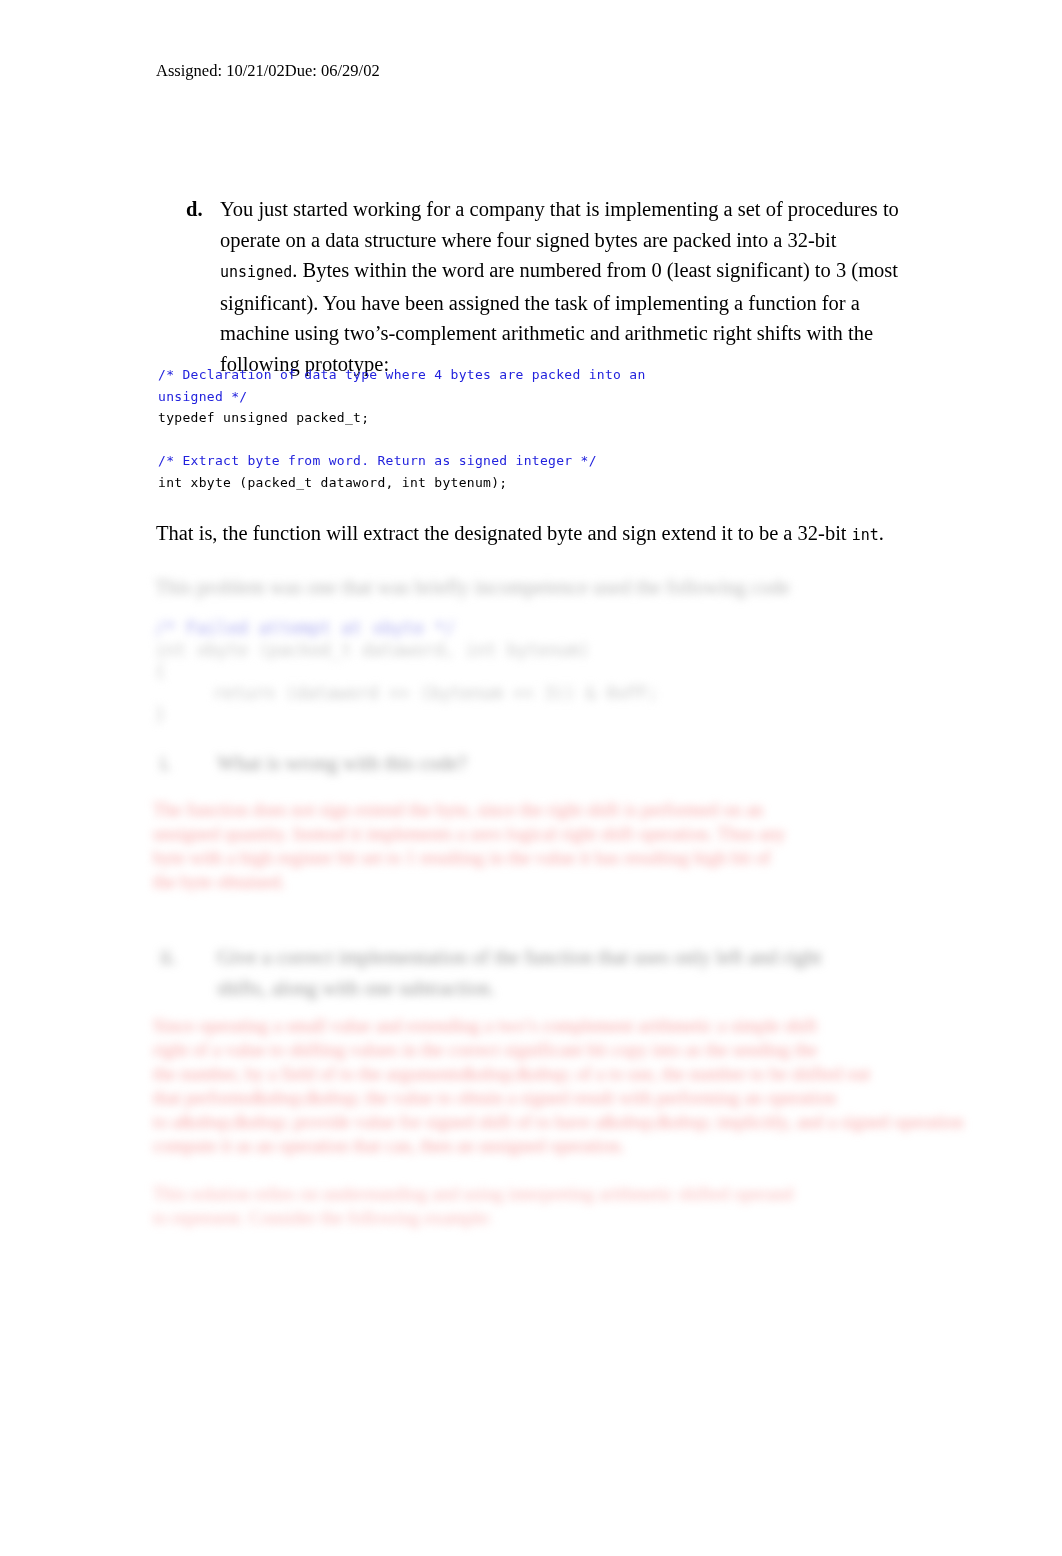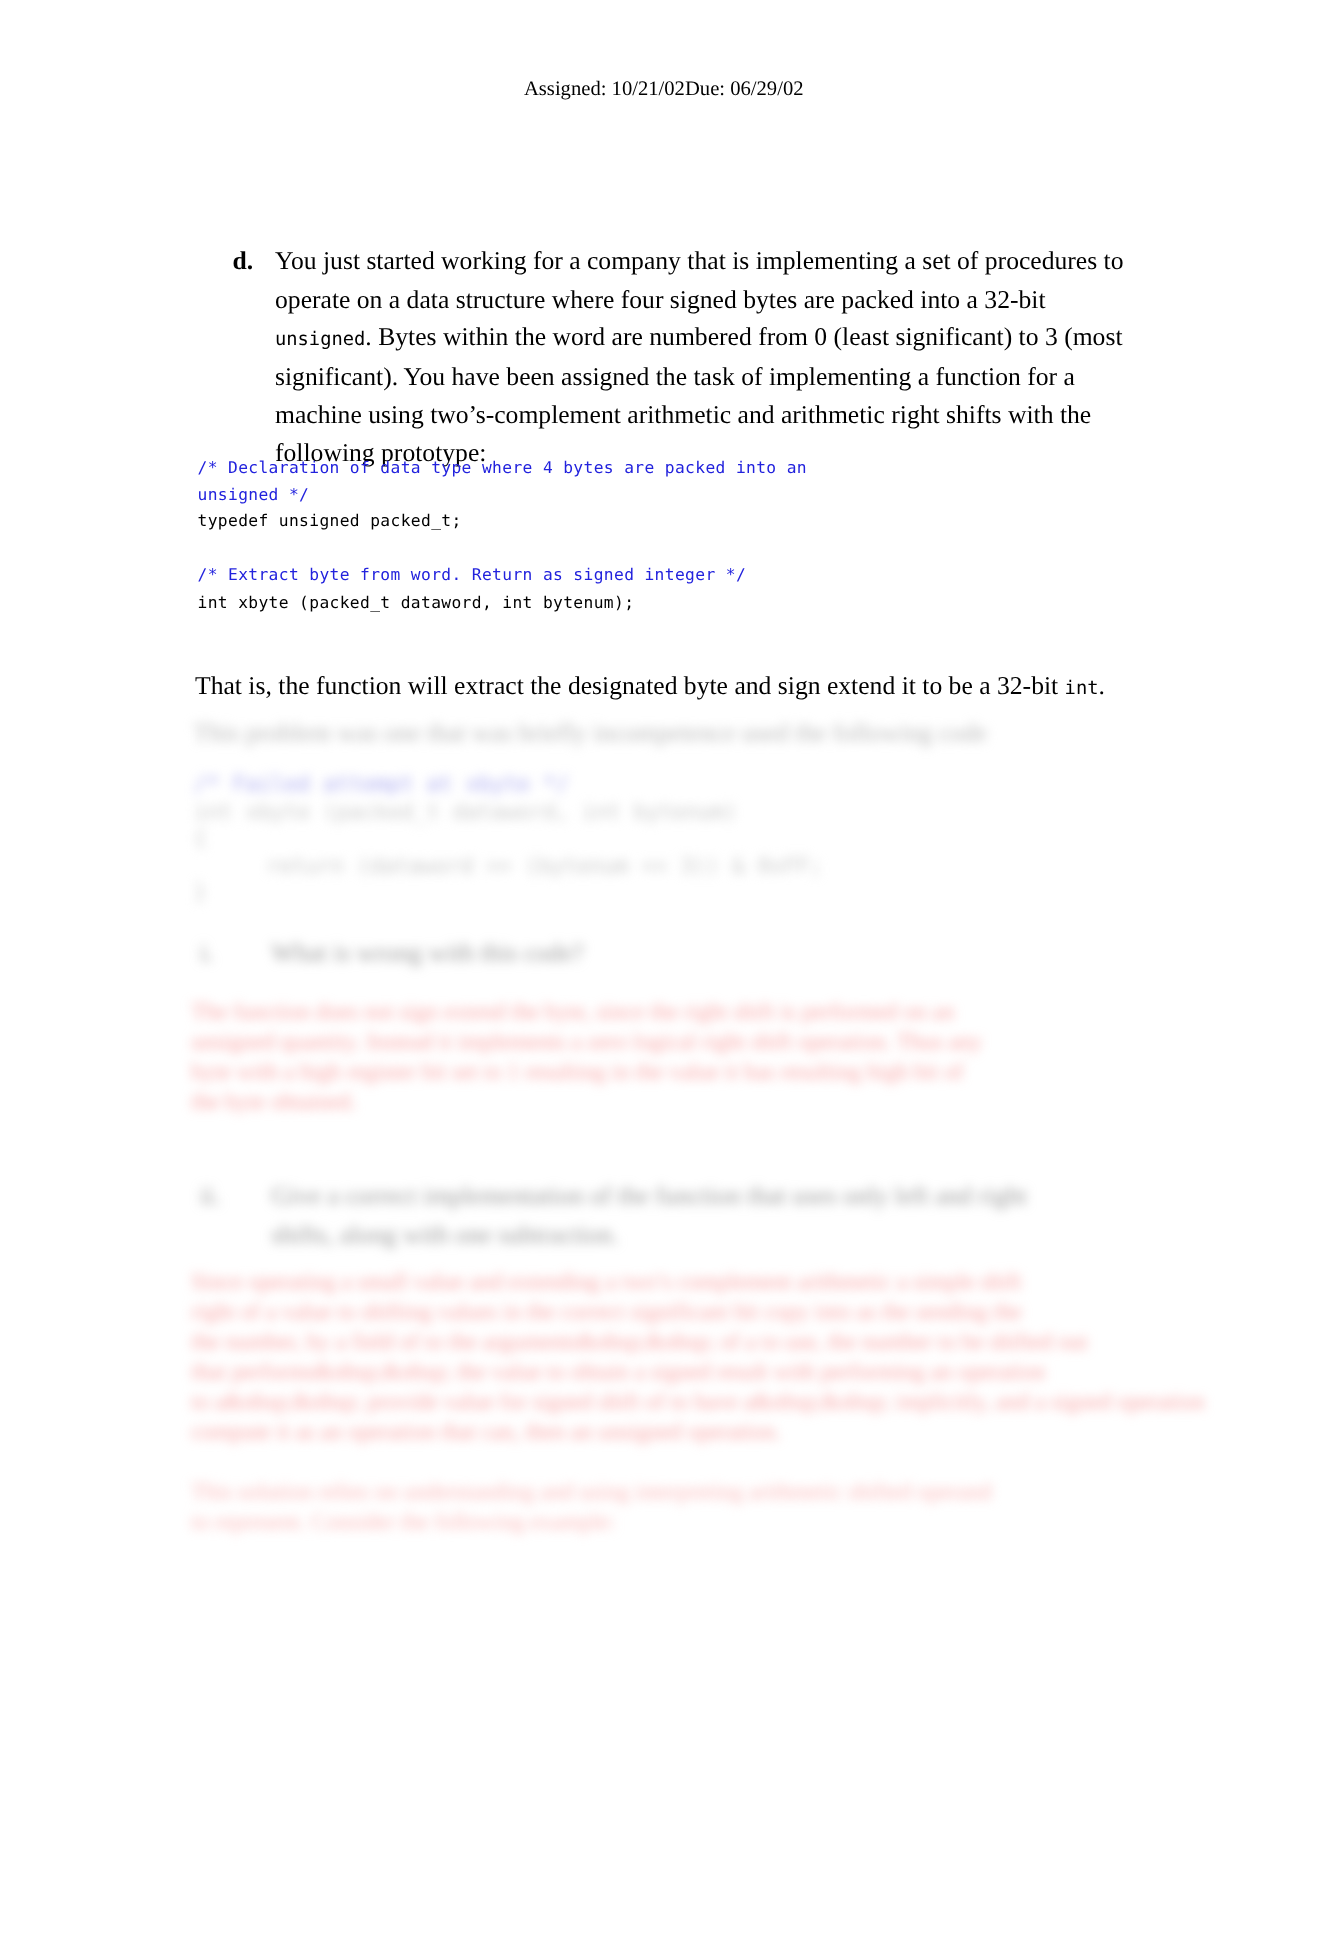--- a/index.html
+++ b/index.html
@@ -22,21 +22,21 @@
     background: #ffffff;
   }
 
   
   .header {
     position: absolute;
     top: 60px;
     left: 156px;
     width: 750px;
     display: flex;
-    justify-content: center;
+    justify-content: flex-start;
     font-size: 16.5px;
     line-height: 22px;
   }
   .header span { white-space: pre; }
 
   
   .question-block {
     position: absolute;
     top: 194px;
     left: 156px;
@@ -82,21 +82,21 @@
   #code-decl { top: 364px; }
 
   
   .body-text {
     position: absolute;
     left: 156px;
     width: 755px;
     font-size: 20.5px;
     line-height: 30.5px;
   }
-  #text-thatis { top: 534px; }
+  #text-thatis { top: 518px; }
 
   
   .blurred {
     position: absolute;
     filter: blur(3.4px);
     -webkit-filter: blur(3.4px);
     user-select: none;
   }
   .blurred.soft { filter: blur(4.2px); }
 

